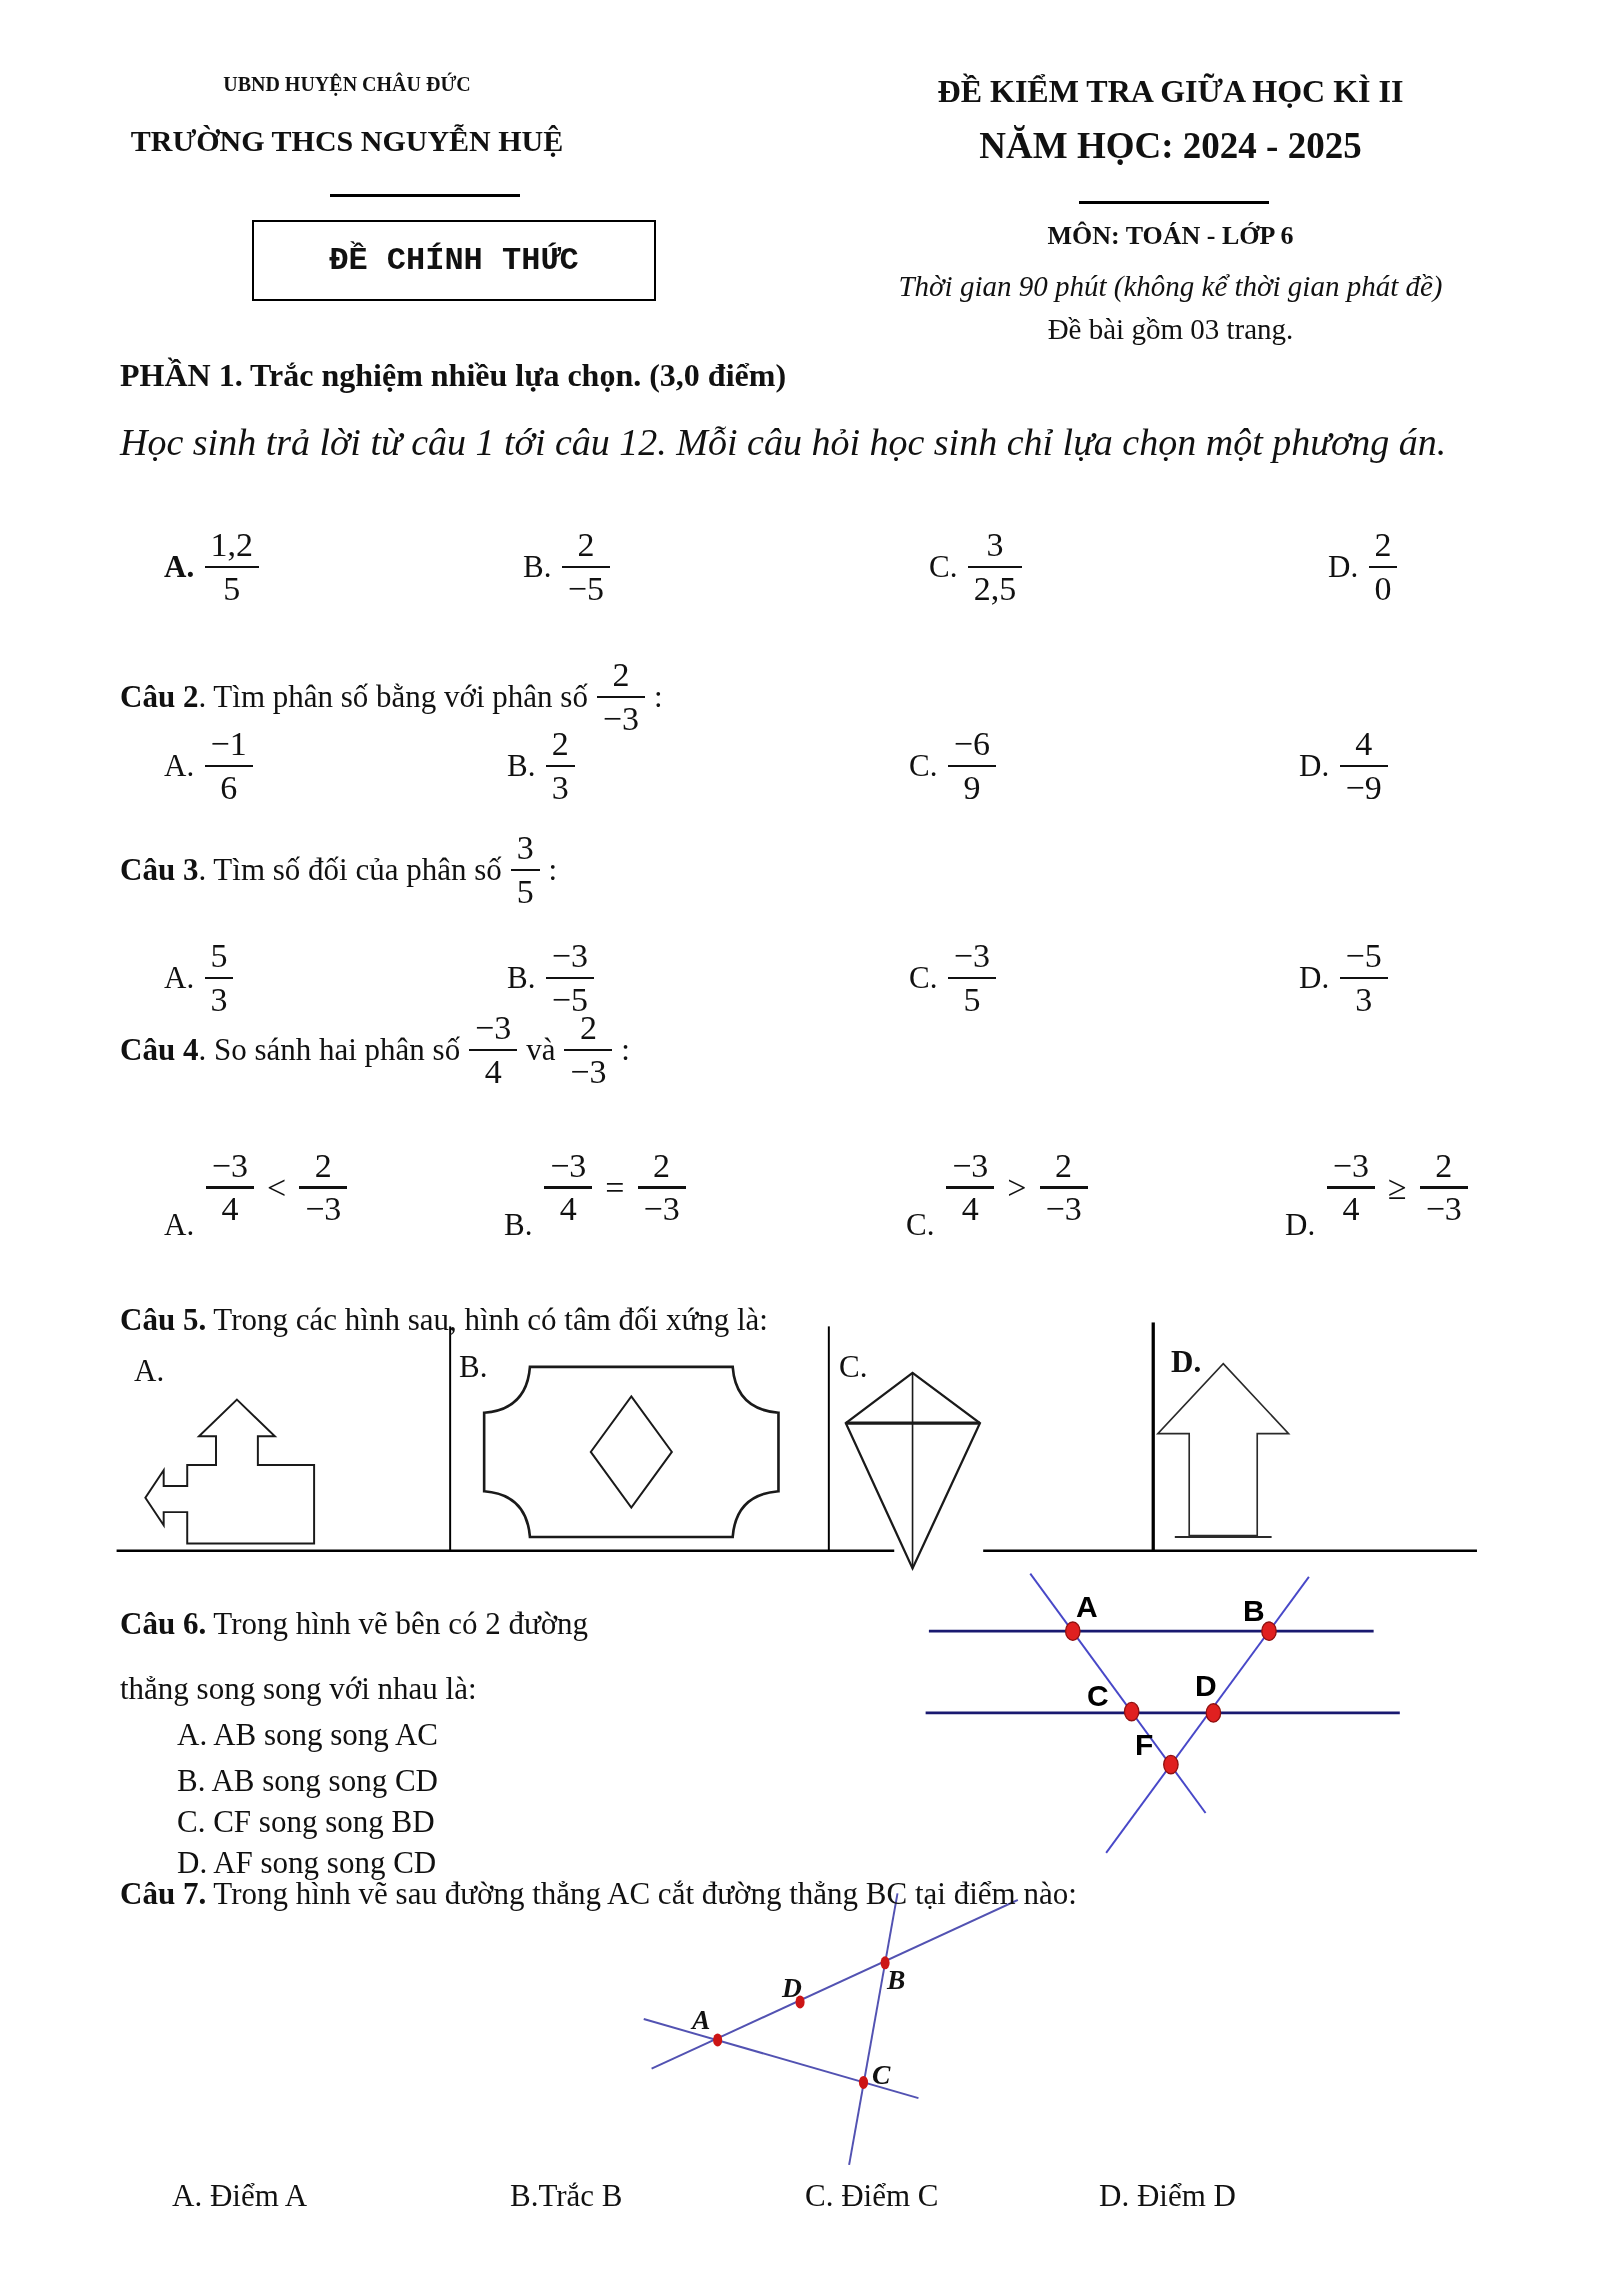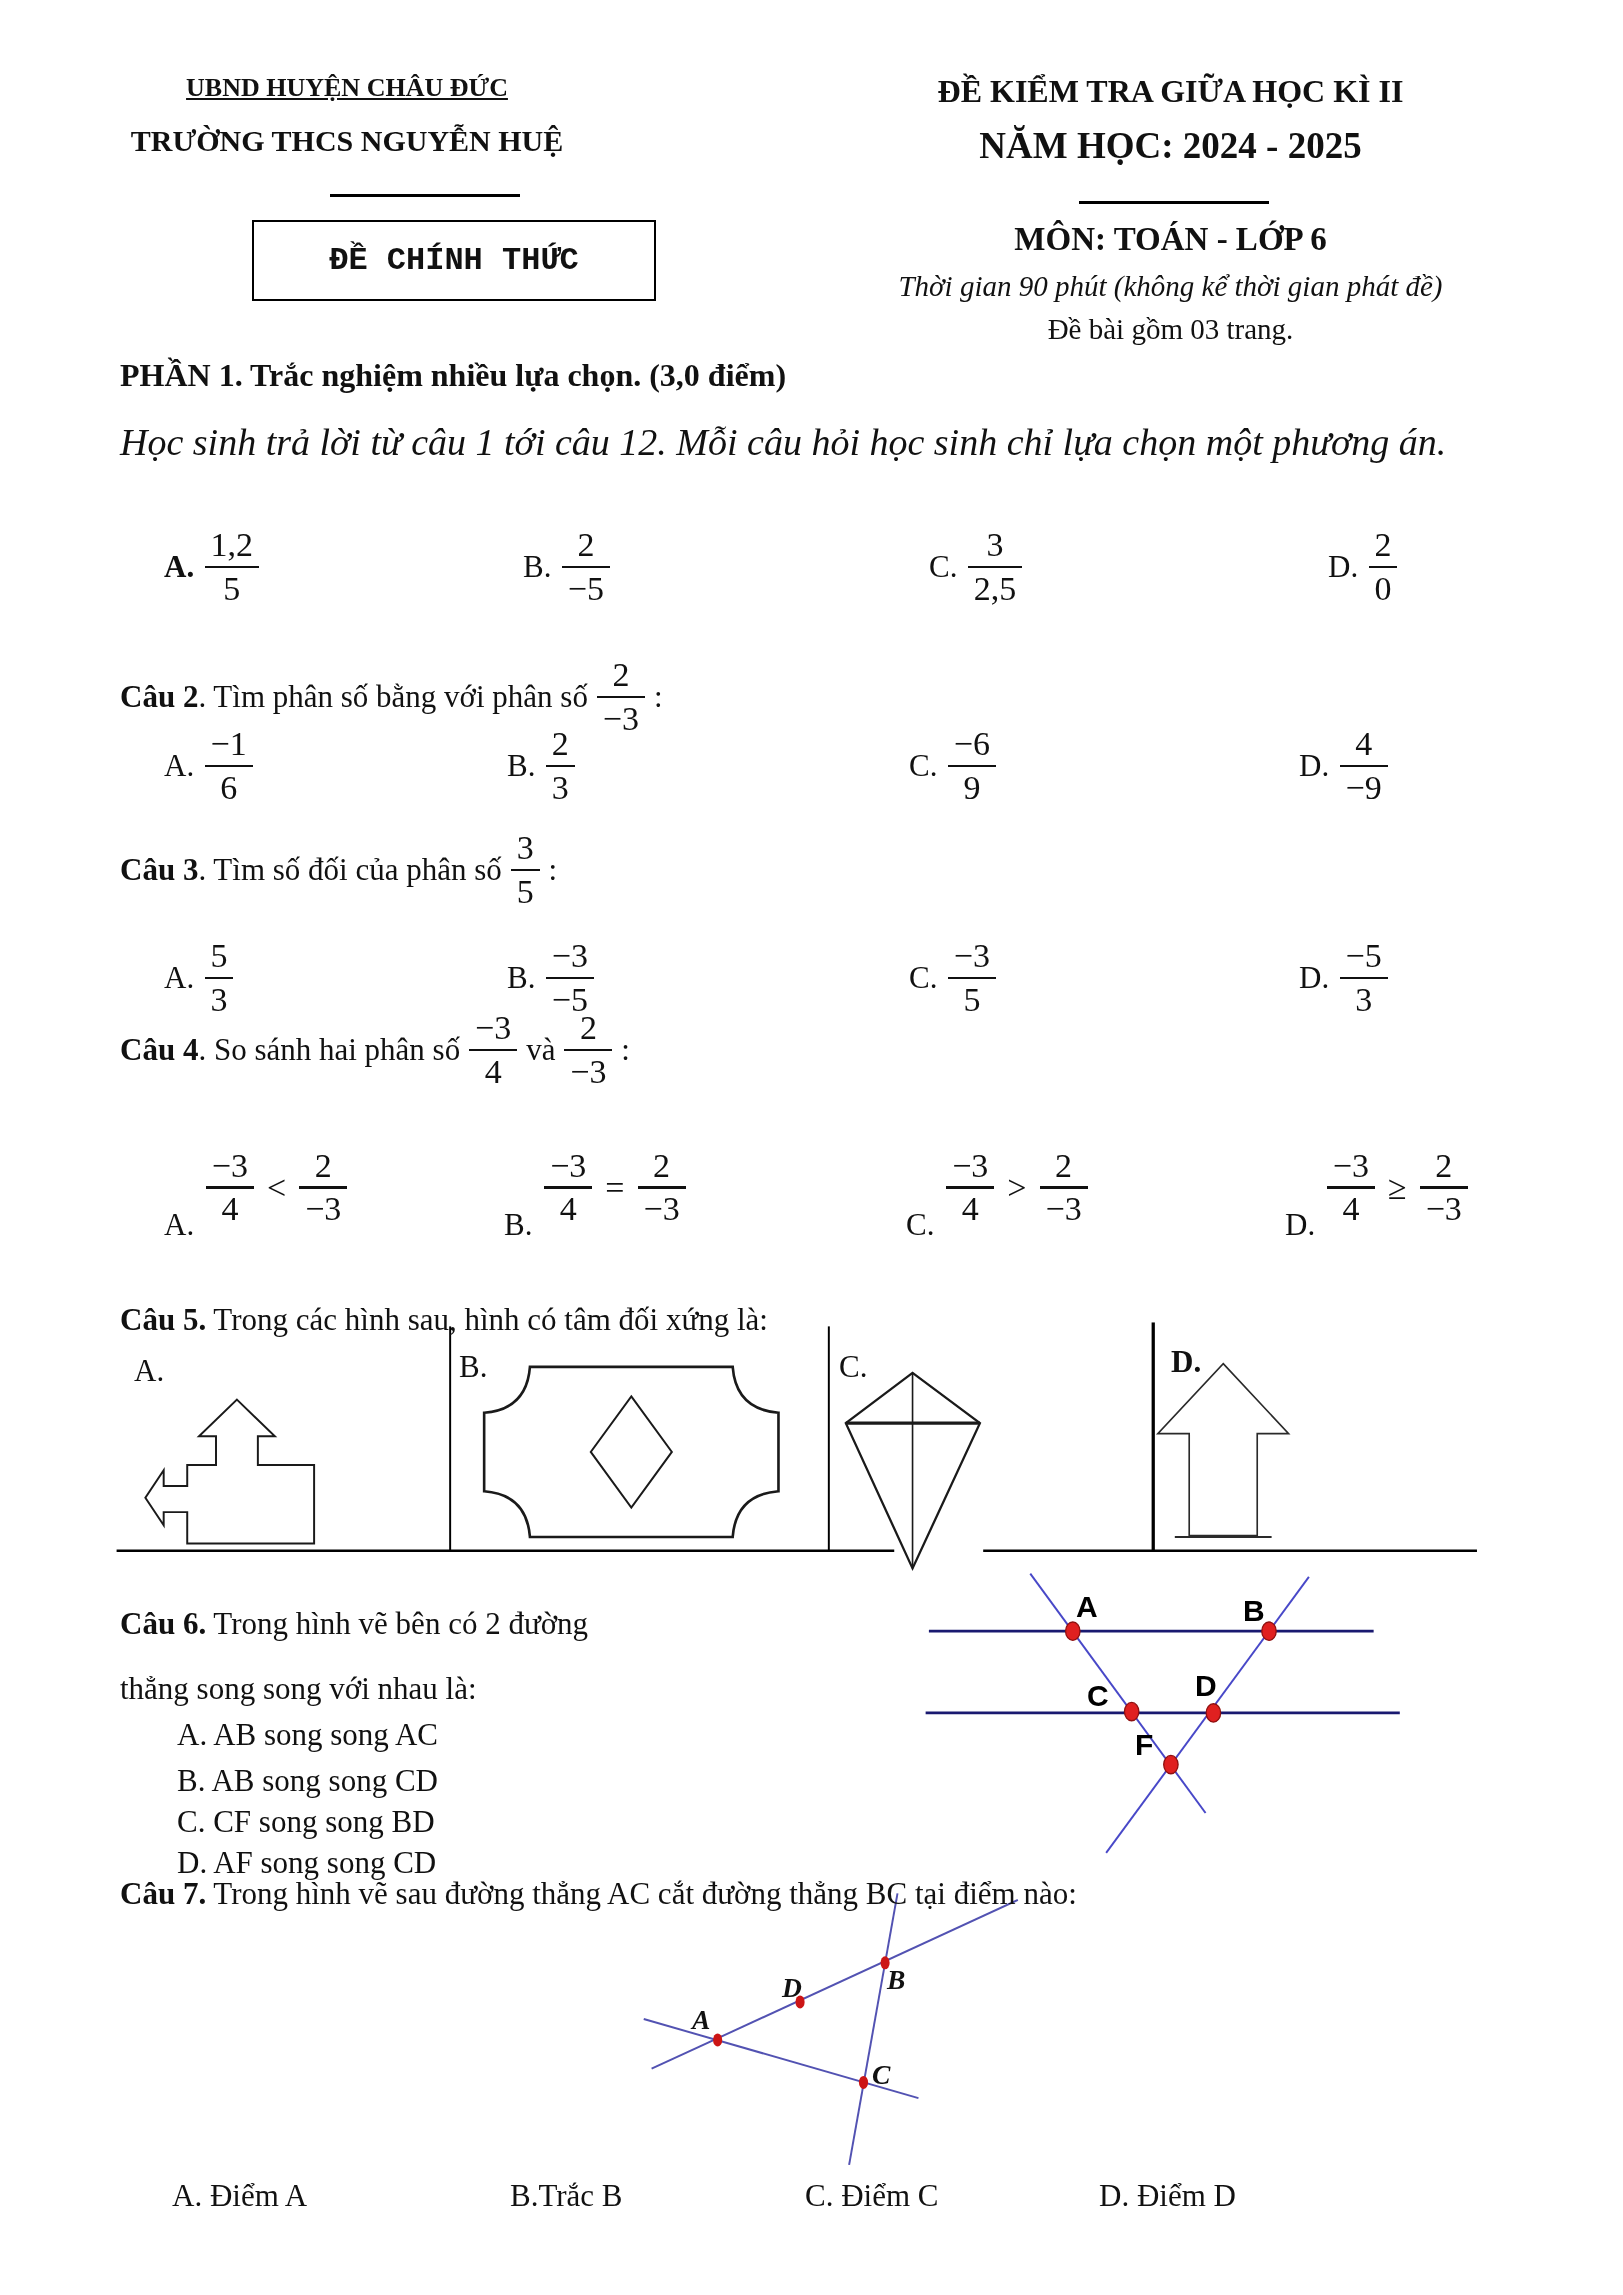--- a/index.html
+++ b/index.html
@@ -82,31 +82,31 @@
       <line x1="996" y1="3163" x2="1556" y2="2905" stroke="#5252b2" stroke-width="3"></line>
       <line x1="1372" y1="2895" x2="1298" y2="3310" stroke="#5252b2" stroke-width="3"></line>
       <line x1="984" y1="3087" x2="1404" y2="3208" stroke="#5252b2" stroke-width="3"></line>
       <ellipse cx="1097" cy="3119" rx="7" ry="10" fill="#cc1515"></ellipse>
       <ellipse cx="1223" cy="3061" rx="7" ry="10" fill="#cc1515"></ellipse>
       <ellipse cx="1353" cy="3001" rx="7" ry="10" fill="#cc1515"></ellipse>
       <ellipse cx="1320" cy="3184" rx="7" ry="10" fill="#cc1515"></ellipse>
     </g>
   </svg>
 
-  <div class="abs b center" style="left:118px;top:73px;width:458px;font-size:26px;text-decoration:underline;">UBND HUYỆN CHÂU ĐỨC</div>
+  <div class="abs b center" style="left:118px;top:73px;width:458px;font-size:20px;">UBND HUYỆN CHÂU ĐỨC</div>
   <div class="abs b center" style="left:118px;top:124px;width:458px;font-size:30px;">TRƯỜNG THCS NGUYỄN HUỆ</div>
   <div class="rule" style="left:330px;top:194px;width:190px;"></div>
 
   <div class="abs b center" style="left:778px;top:73px;width:785px;font-size:32px;">ĐỀ KIỂM TRA GIỮA HỌC KÌ II</div>
   <div class="abs b center" style="left:778px;top:124px;width:785px;font-size:37px;">NĂM HỌC: 2024 - 2025</div>
   <div class="rule" style="left:1079px;top:201px;width:190px;"></div>
 
   <div class="stamp">ĐỀ CHÍNH THỨC</div>
 
-  <div class="abs b center" style="left:778px;top:221px;width:785px;font-size:33px;">MÔN: TOÁN - LỚP 6</div>
+  <div class="abs b center" style="left:778px;top:221px;width:785px;font-size:26px;">MÔN: TOÁN - LỚP 6</div>
   <div class="abs i center" style="left:752px;top:270px;width:837px;font-size:29px;">Thời gian 90 phút (không kể thời gian phát đề)</div>
   <div class="abs center" style="left:778px;top:313px;width:785px;font-size:29px;">Đề bài gồm 03 trang.</div>
 
   <div class="abs b" style="left:120px;top:357px;font-size:32px;">PHẦN 1. Trắc nghiệm nhiều lựa chọn. (3,0 điểm)</div>
   <div class="abs i" style="left:120px;top:420px;font-size:38px;">Học sinh trả lời từ câu 1 tới câu 12. Mỗi câu hỏi học sinh chỉ lựa chọn một phương án.</div>
 
   <div class="opt" style="left:164px;top:518px;">
     <span class="optlabel b">A.</span>
     <span class="frac">
       <span class="num">1,2</span>

